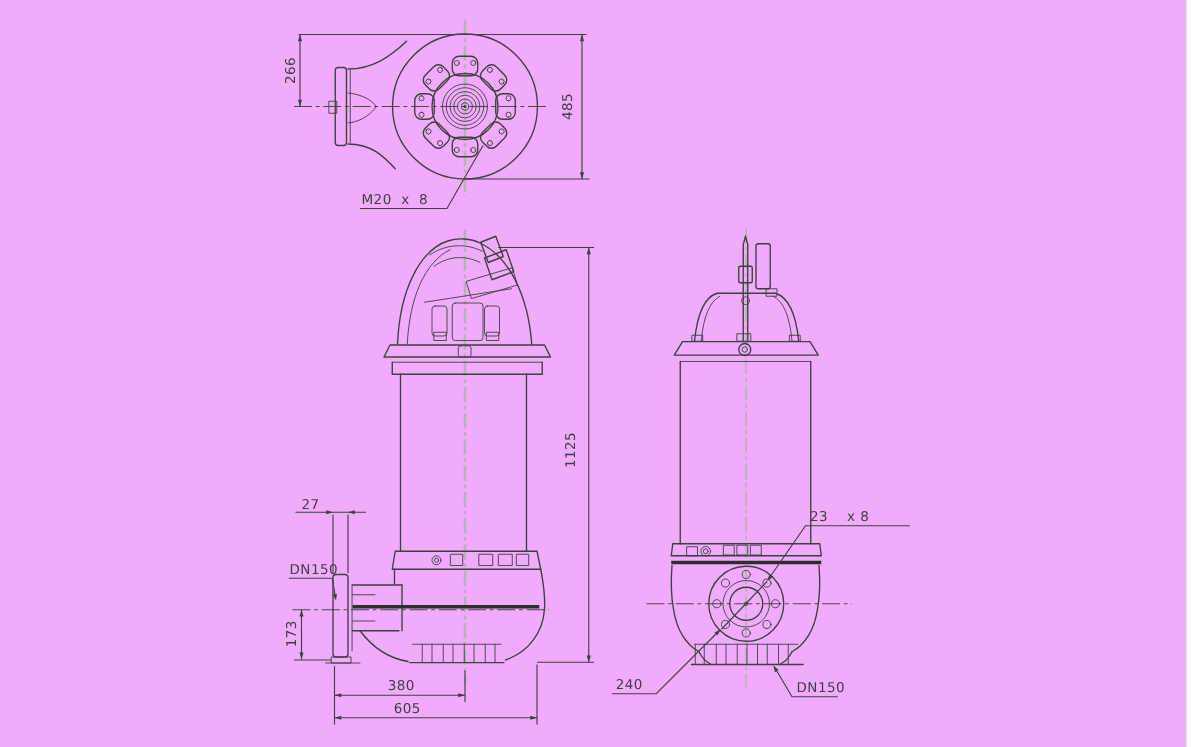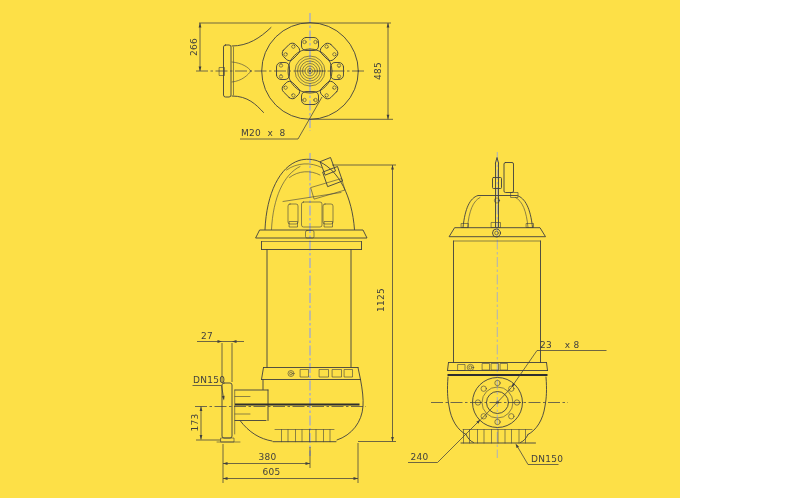--- a/index.html
+++ b/index.html
@@ -1,16 +1,16 @@
 <!DOCTYPE html>
 <html><head>
 <meta charset="utf-8">
 <style>
   html,body{margin:0;padding:0;background:#ffffff;}
-  .stage{width:680px;height:498px;background:#fde047;position:relative;overflow:hidden;}
+  .stage{width:791px;height:498px;background:#f0abfc;position:relative;overflow:hidden;}
   svg{display:block;}
   .ln{stroke:#3f3f3f;stroke-width:0.9;fill:none;stroke-linecap:round;stroke-linejoin:round;}
   .lt{stroke:#3f3f3f;stroke-width:0.6;fill:none;stroke-linecap:round;stroke-linejoin:round;}
   .hv{stroke:#2e2e2e;stroke-width:2.2;fill:none;stroke-linecap:butt;}
   .dm{stroke:#3f3f3f;stroke-width:0.75;fill:none;stroke-linecap:butt;}
   .ar{fill:#3f3f3f;stroke:none;}
   .cl{stroke:#4a4a4a;stroke-width:0.8;fill:none;stroke-dasharray:12 2.5 2.5 2.5;}
   .cg{stroke:#b4b4b4;stroke-width:1.7;fill:none;stroke-dasharray:10 2.5 2.5 2.5;}
   .cgt{stroke:#b4b4b4;stroke-width:1.1;fill:none;stroke-dasharray:10 2.5 2.5 2.5;}
   text.t{font-family:"DejaVu Sans","Liberation Sans",sans-serif;font-size:9px;fill:#3f3f3f;white-space:pre;letter-spacing:0.3px;}

